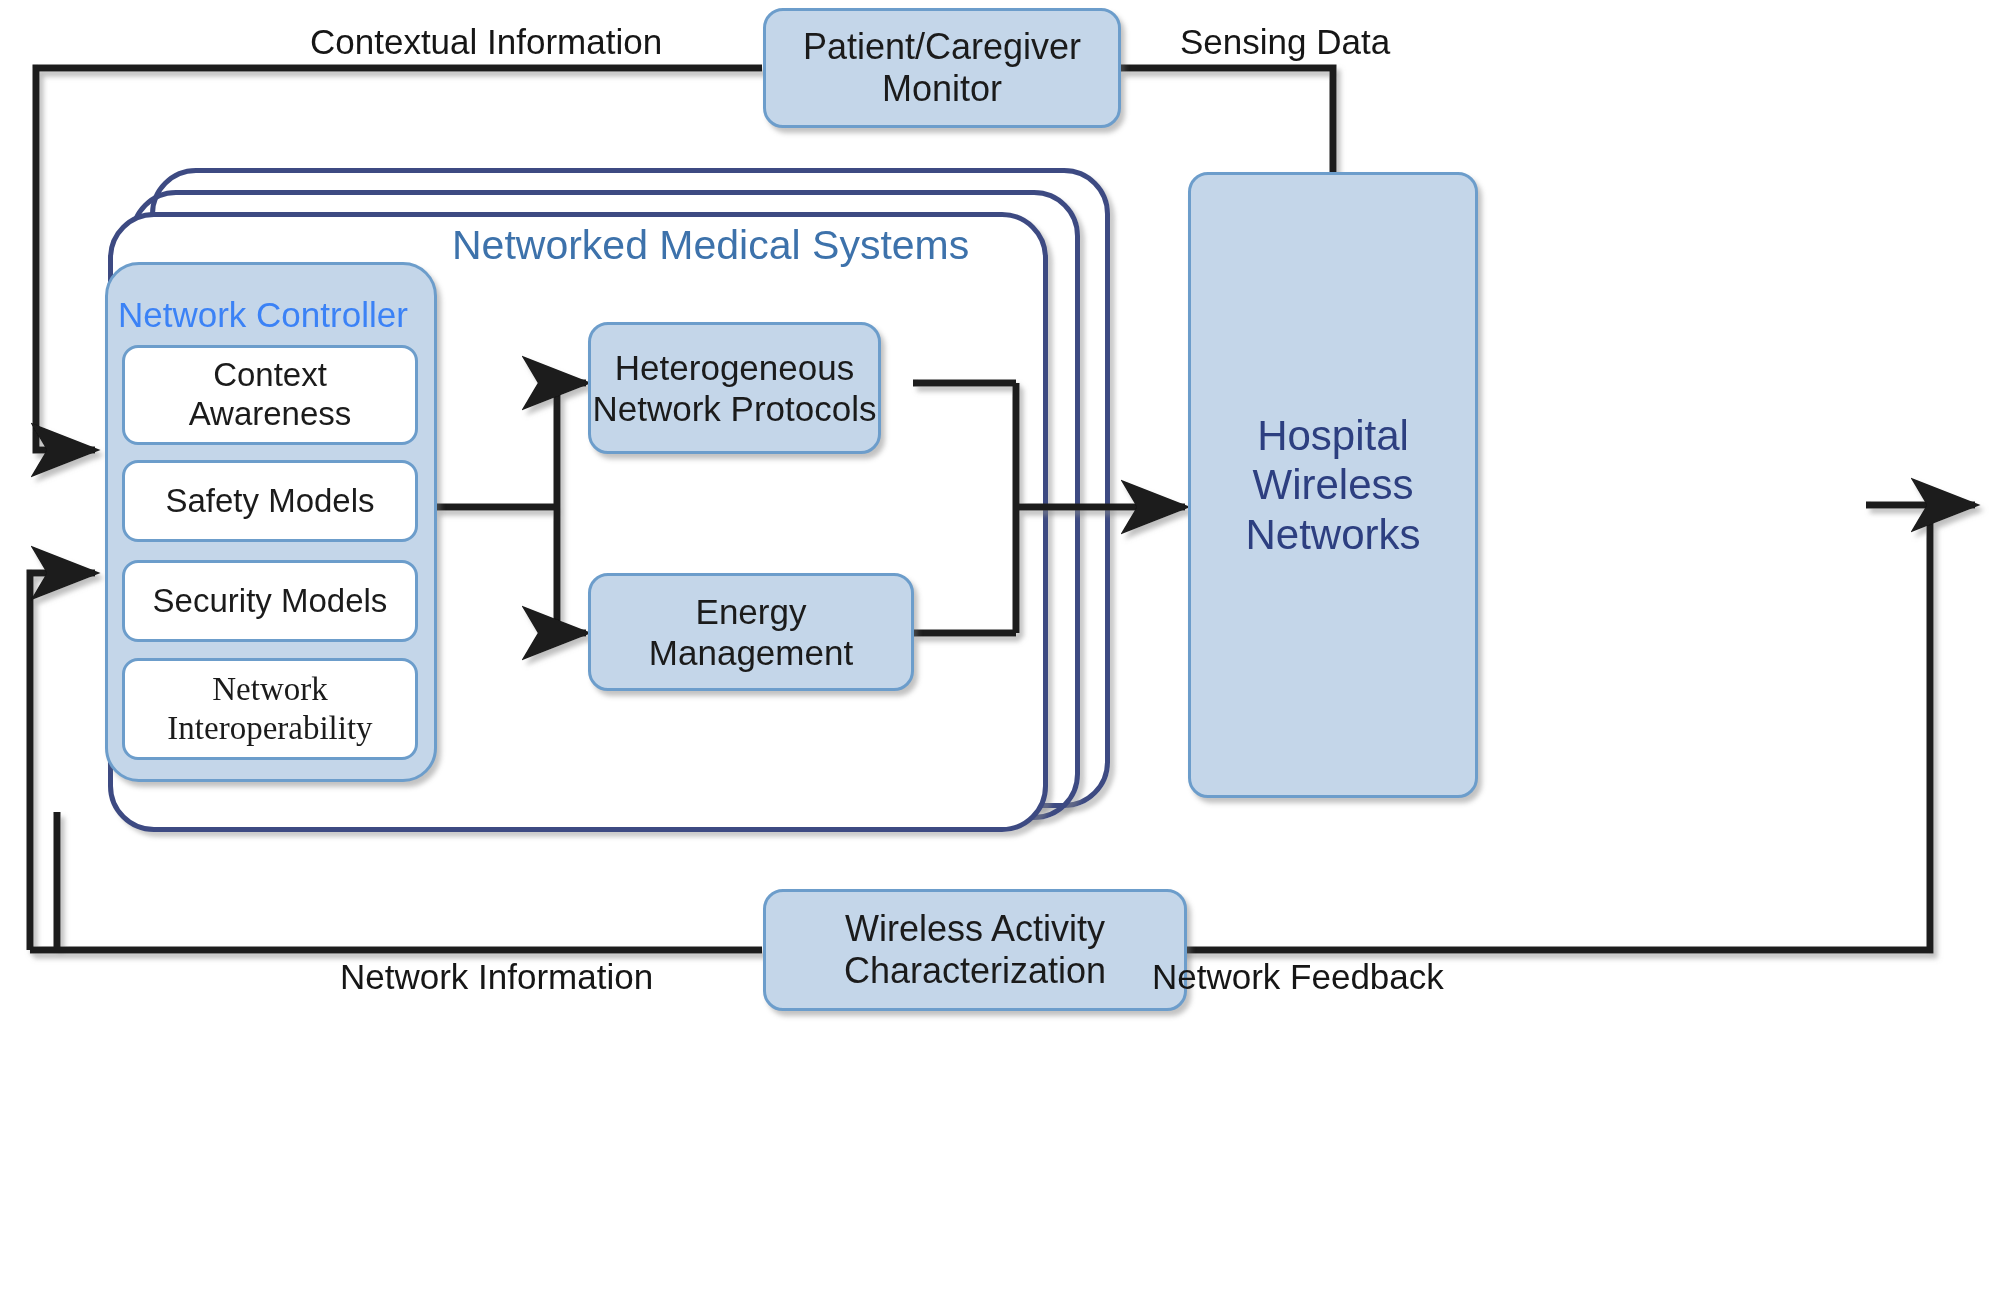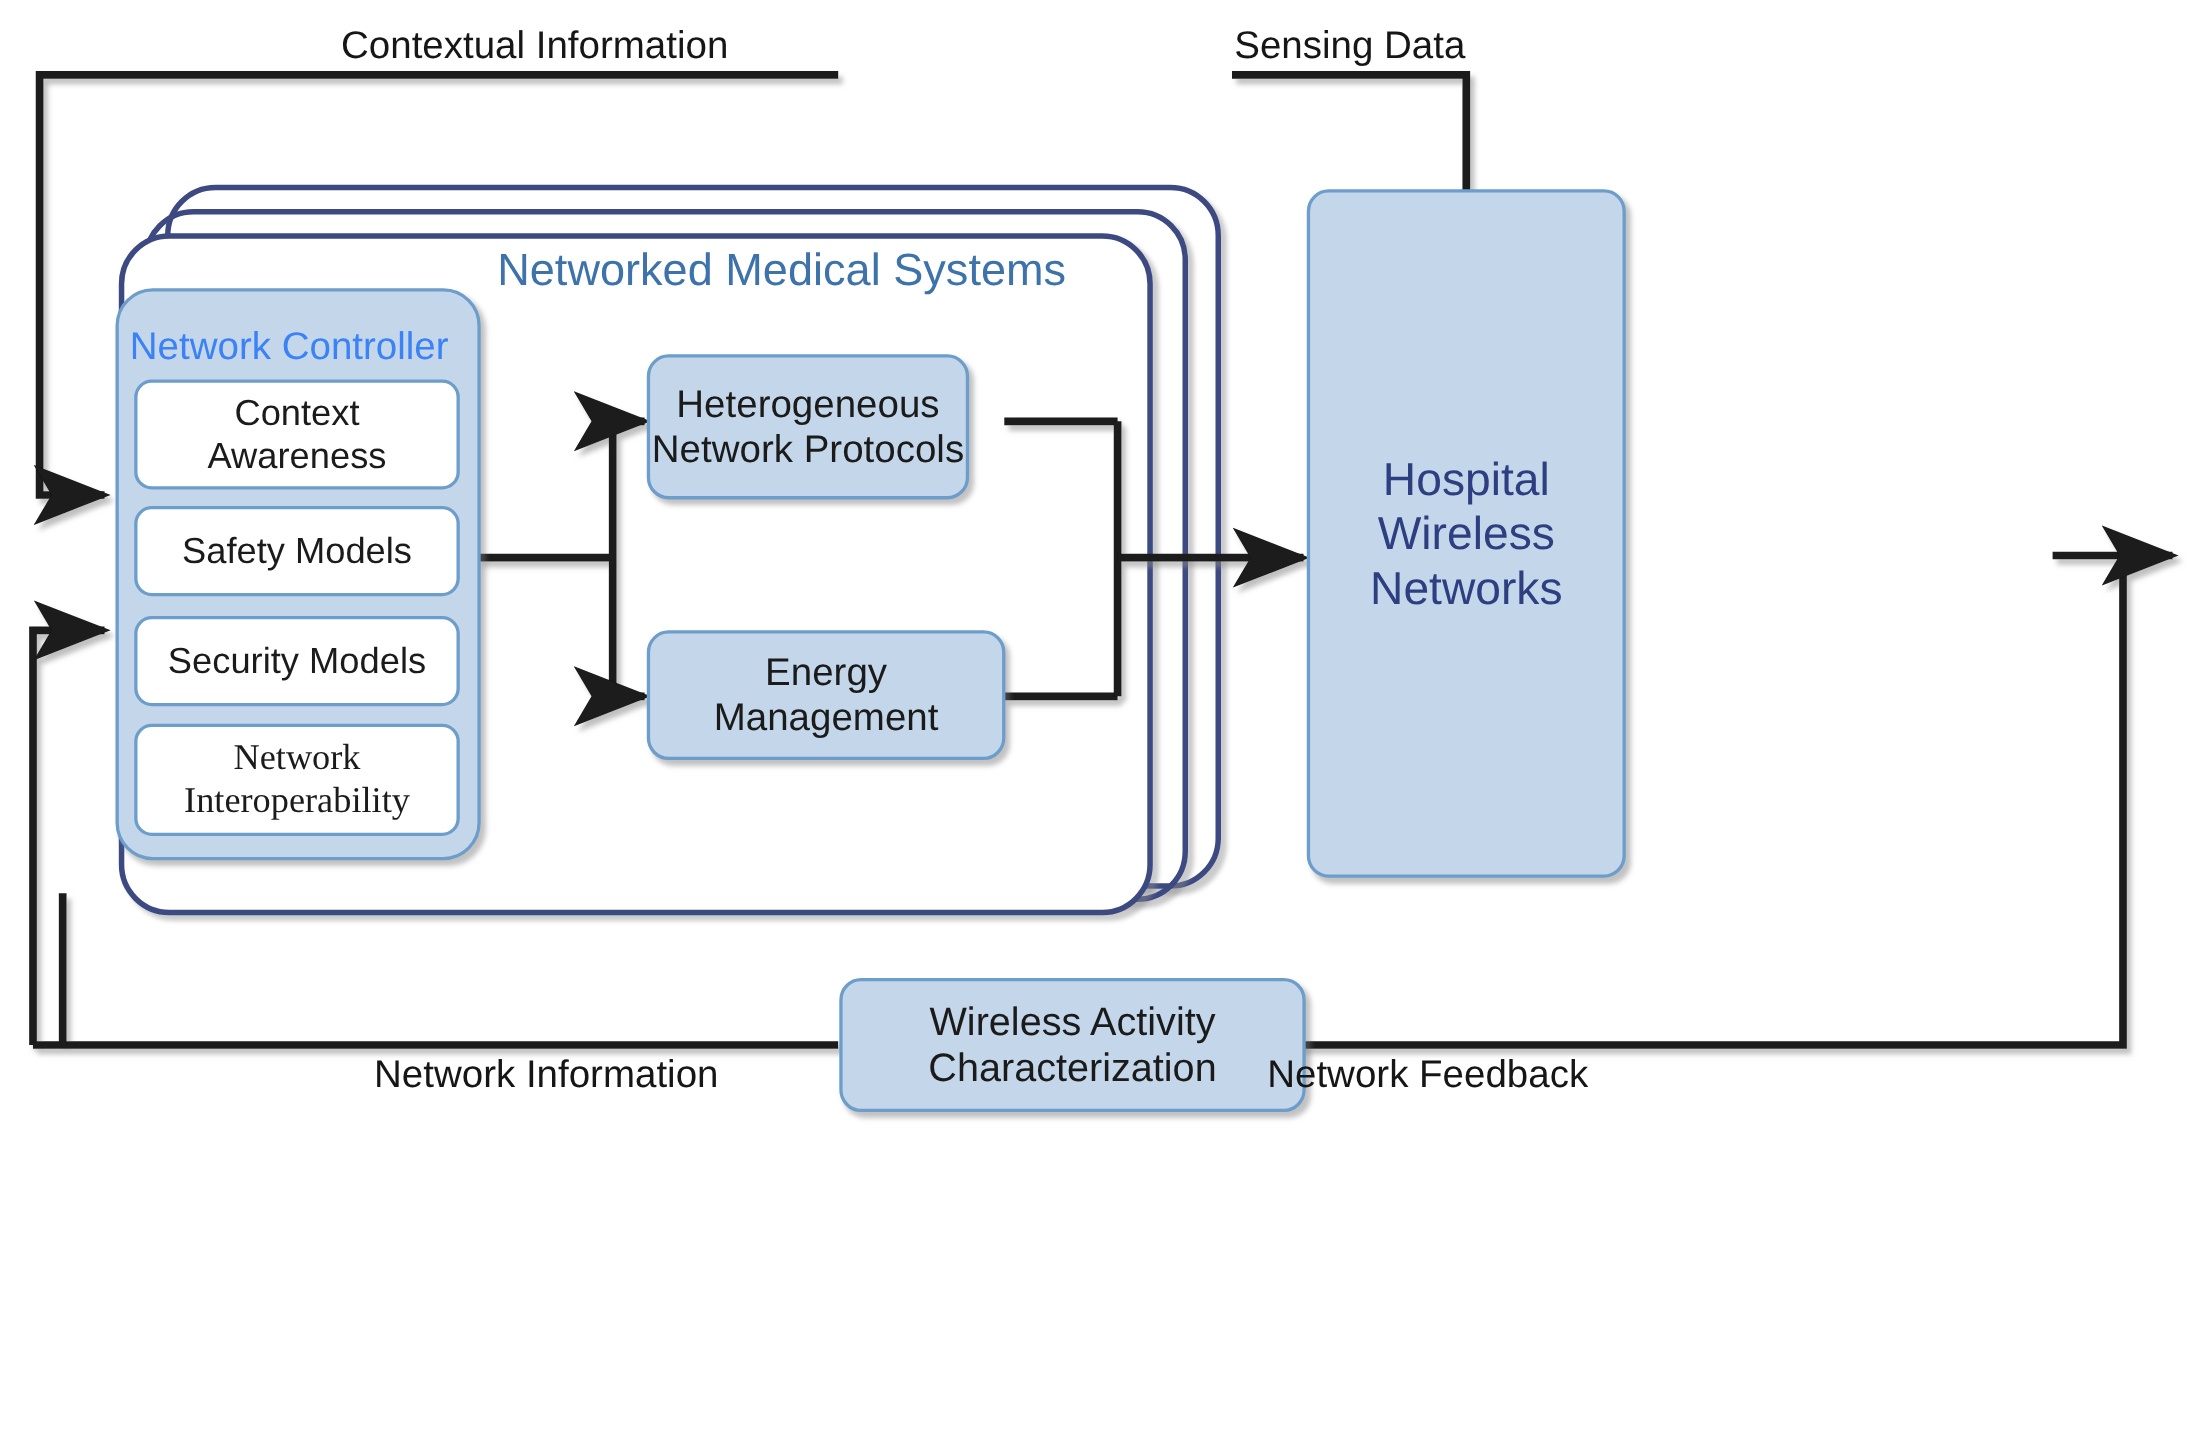--- a/index.html
+++ b/index.html
@@ -105,20 +105,24 @@
 
       <path d="M 913,383 L 1016,383"></path>
       <path d="M 913,633 L 1016,633"></path>
       <path d="M 1016,383 L 1016,633"></path>
       <path d="M 1016,507 L 1185,507" marker-end="url(#ah)"></path>
     </g>
   </svg>
 
   <div class="group-title" style="left:452px;top:222px;">Networked Medical Systems</div>
 
+  <div class="node filled" style="left:763px;top:8px;width:358px;height:120px;font-size:36px;flex-direction:column;">
+    <span>Patient/Caregiver</span>
+    <span>Monitor</span>
+  </div>
 
   <div class="node filled" style="left:1188px;top:172px;width:290px;height:626px;border-radius:20px;font-size:42px;color:#2d3f80;flex-direction:column;">
     <span>Hospital</span>
     <span>Wireless</span>
     <span>Networks</span>
   </div>
 
   <div class="node filled" style="left:763px;top:889px;width:424px;height:122px;font-size:36px;flex-direction:column;">
     <span>Wireless Activity</span>
     <span>Characterization</span>
@@ -151,19 +155,19 @@
     <span>Network Protocols</span>
   </div>
 
   <div class="node filled" style="left:588px;top:573px;width:326px;height:118px;font-size:35px;flex-direction:column;">
     <span>Energy</span>
     <span>Management</span>
   </div>
 
   <div class="edge-label" style="left:310px;top:22px;">Contextual Information</div>
 
-  <div class="edge-label" style="left:1122px;top:22px;">Sensing Data</div>
+  <div class="edge-label" style="left:1180px;top:22px;">Sensing Data</div>
 
   <div class="edge-label" style="left:340px;top:957px;">Network Information</div>
 
   <div class="edge-label" style="left:1152px;top:957px;">Network Feedback</div>
 
 </div>
 
 </body></html>

